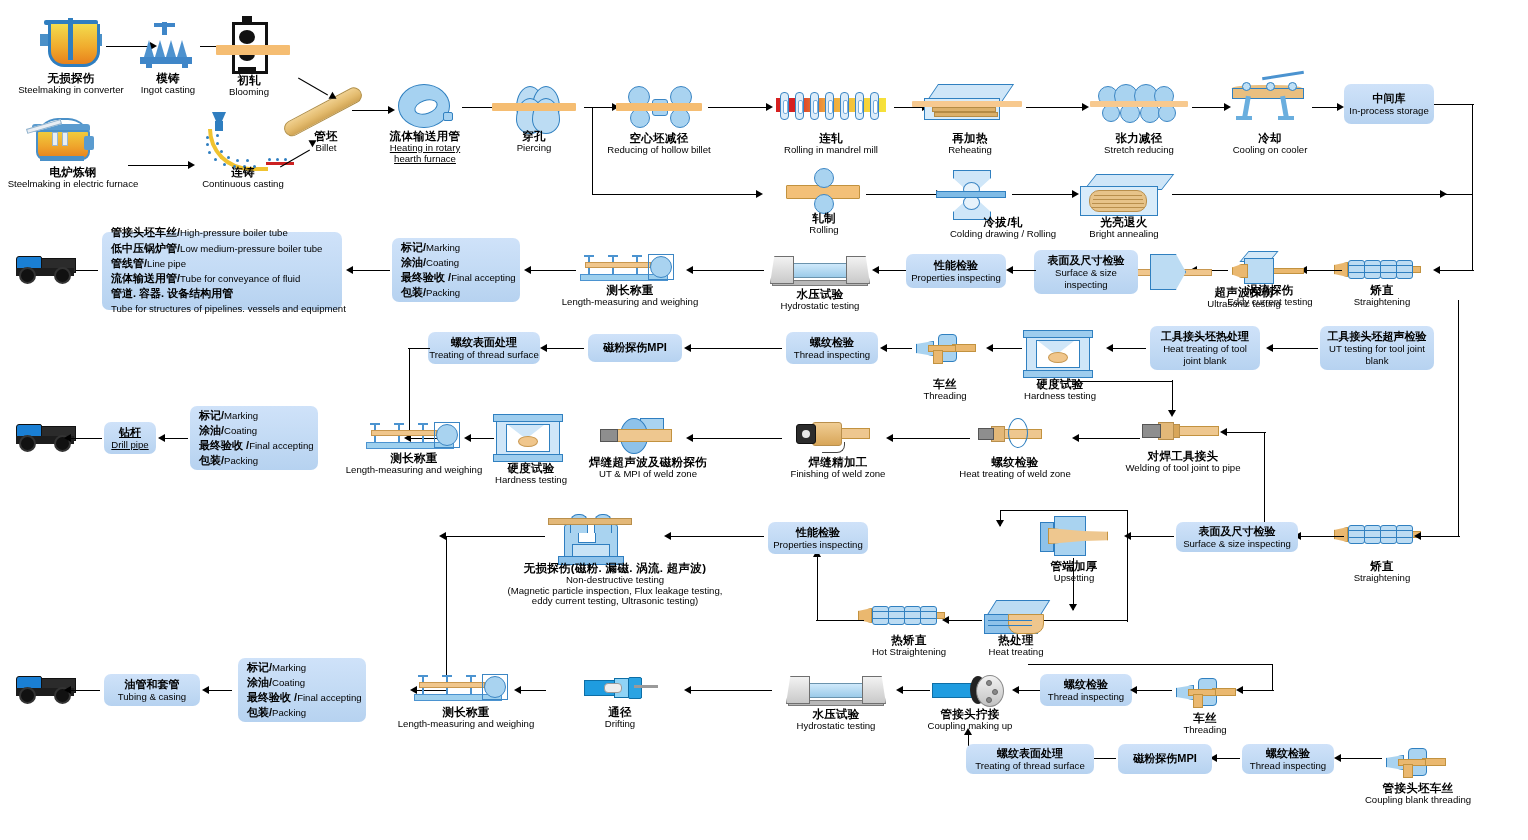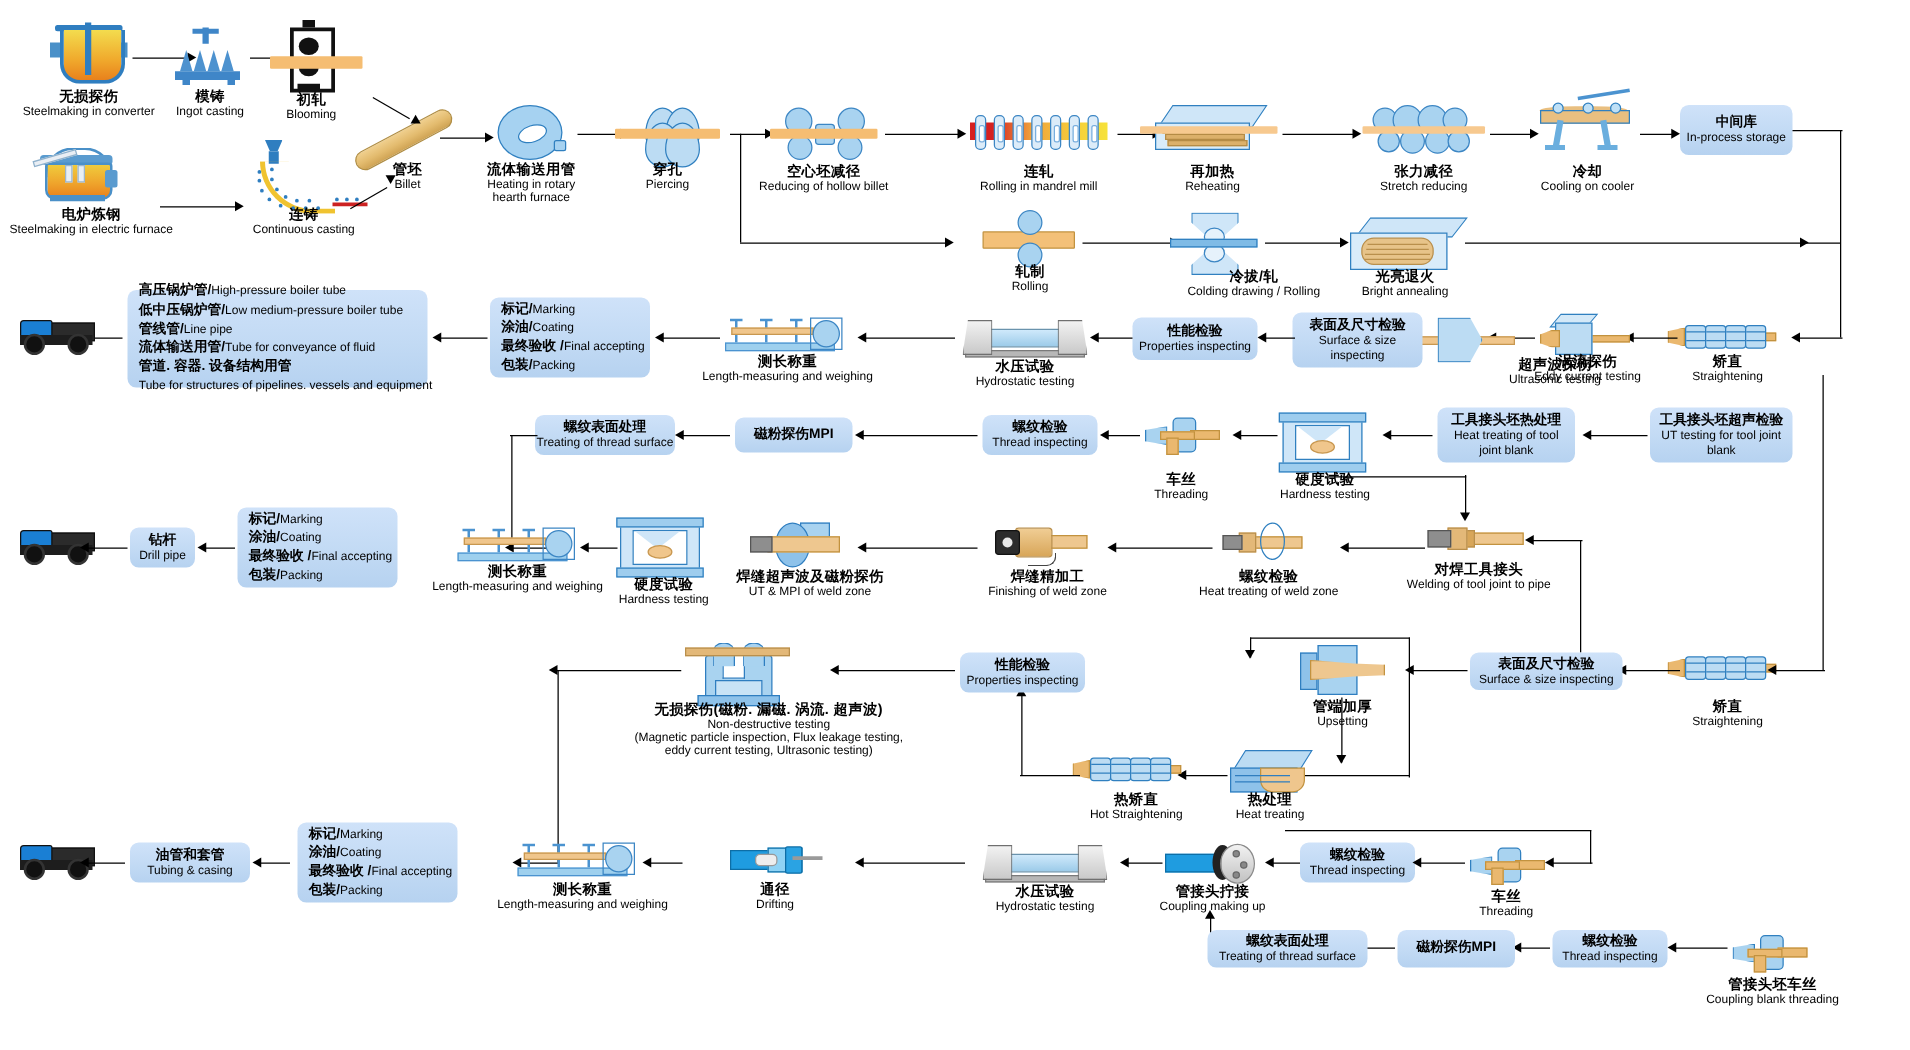--- a/index.html
+++ b/index.html
@@ -4,21 +4,21 @@
 <style>
   html,body{margin:0;padding:0;background:#ffffff;}
   body{font-family:"Liberation Sans","DejaVu Sans",sans-serif;}
   #canvas{position:relative;width:1528px;height:840px;background:#fff;overflow:hidden;}
 
   
   .node{position:absolute;box-sizing:border-box;}
   .cap{position:absolute;text-align:center;line-height:1.12;color:#000;}
   .cap .cn{font-size:11.5px;font-weight:bold;letter-spacing:.3px;white-space:nowrap;}
   .cap .en{font-size:9.6px;white-space:nowrap;}
-  .cap .en.wrap{white-space:normal;}
+  .cap .en.wrap{white-space:normal;text-decoration:underline;}
 
   
   .box{position:absolute;box-sizing:border-box;border-radius:7px;
        background:linear-gradient(180deg,#cfe2f9 0%,#c2daf4 55%,#b6d2f0 100%);
        display:flex;flex-direction:column;align-items:center;justify-content:center;
        color:#000;text-align:center;line-height:1.2;padding:3px 6px;}
   .box .cn{font-size:11px;font-weight:bold;white-space:nowrap;}
   .box .en{font-size:9.6px;white-space:nowrap;}
   .box.left{align-items:flex-start;text-align:left;}
   .box.multi{line-height:1.38;}
@@ -626,21 +626,21 @@
   <div class="box multi left" style="left:392px;top:238px;width:128px;height:64px;padding:6px 9px;">
     <div class="ln"><b>标记/</b><i>Marking</i></div>
     <div class="ln"><b>涂油/</b><i>Coating</i></div>
     <div class="ln"><b>最终验收 /</b><i>Final accepting</i></div>
     <div class="ln"><b>包装/</b><i>Packing</i></div>
   </div>
   <div class="ln-h" style="left:352px;top:270px;width:38px;"></div>
   <div class="arw l" style="left:346px;top:266px;"></div>
 
   <div class="box multi left" style="left:102px;top:232px;width:240px;height:78px;padding:5px 9px;">
-    <div class="ln"><b>高压锅炉管/</b><i>High-pressure boiler tube</i></div>
+    <div class="ln"><b>管接头坯车丝/</b><i>High-pressure boiler tube</i></div>
     <div class="ln"><b>低中压锅炉管/</b><i>Low medium-pressure boiler tube</i></div>
     <div class="ln"><b>管线管/</b><i>Line pipe</i></div>
     <div class="ln"><b>流体输送用管/</b><i>Tube for conveyance of fluid</i></div>
     <div class="ln"><b>管道. 容器. 设备结构用管</b></div>
     <div class="ln"><i>Tube for structures of pipelines. vessels and equipment</i></div>
   </div>
   <div class="ln-h" style="left:66px;top:270px;width:32px;"></div>
   <div class="arw l" style="left:60px;top:266px;"></div>
 
   <div class="truck" style="left:14px;top:252px;">
@@ -720,21 +720,21 @@
   <div class="truck" style="left:14px;top:420px;">
     <div class="bed"></div>
       <div class="cabin"></div>
       <div class="body"></div>
       <div class="w1"></div>
       <div class="w2"></div>
   </div>
   <div class="ln-h" style="left:70px;top:438px;width:32px;"></div>
   <div class="arw l" style="left:64px;top:434px;"></div>
 
-  <div class="box" style="left:104px;top:422px;width:52px;height:32px;">
+  <div class="box" style="left:104px;top:422px;width:52px;height:32px;text-decoration:underline;">
     <div class="cn">钻杆</div>
     <div class="en">Drill pipe</div>
   </div>
   <div class="ln-h" style="left:164px;top:438px;width:24px;"></div>
   <div class="arw l" style="left:158px;top:434px;"></div>
 
   <div class="box multi left" style="left:190px;top:406px;width:128px;height:64px;padding:6px 9px;">
     <div class="ln"><b>标记/</b><i>Marking</i></div>
     <div class="ln"><b>涂油/</b><i>Coating</i></div>
     <div class="ln"><b>最终验收 /</b><i>Final accepting</i></div>

